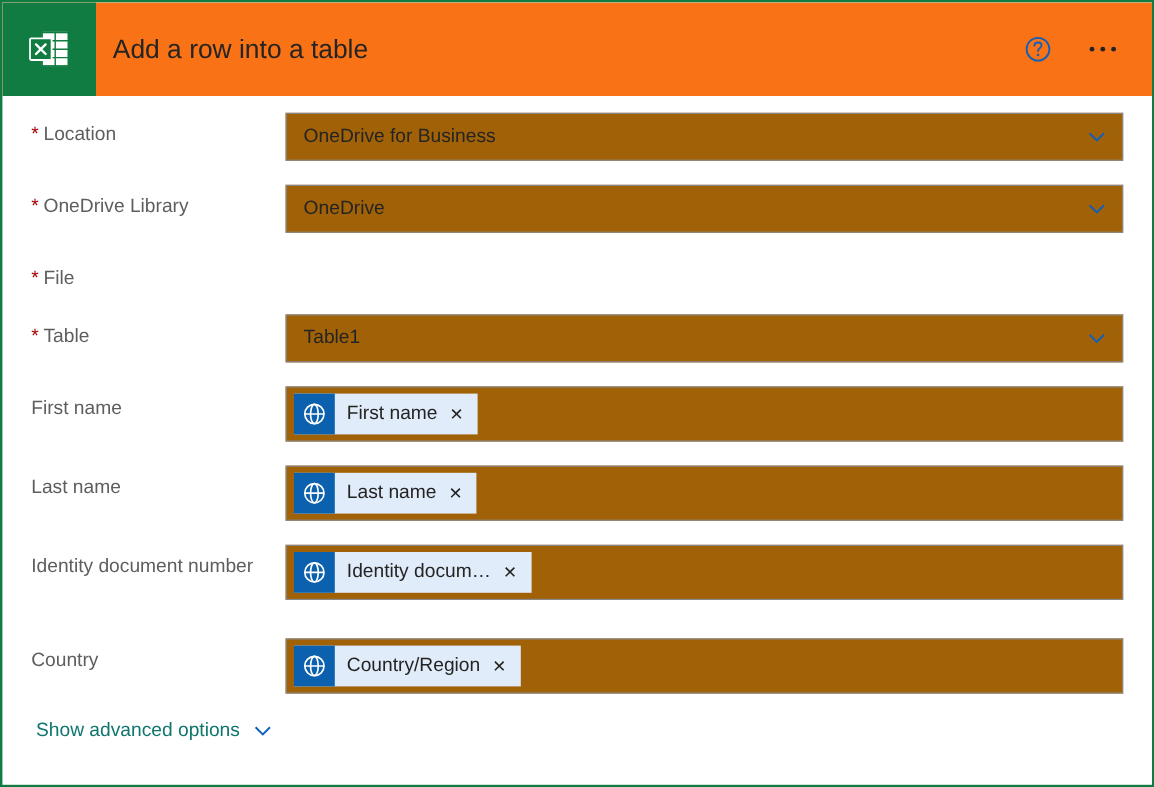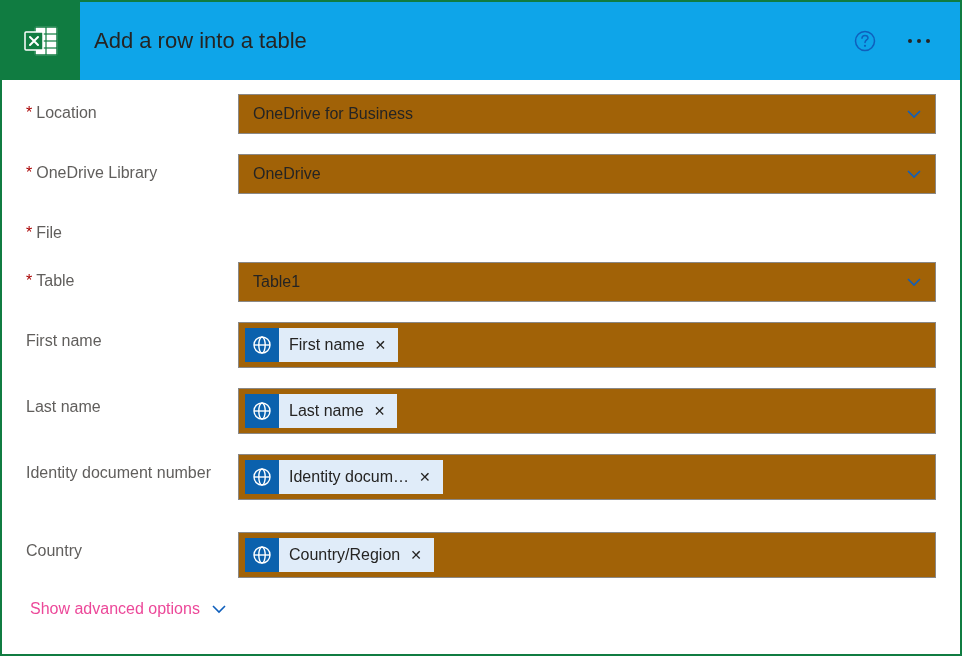--- a/index.html
+++ b/index.html
@@ -16,21 +16,21 @@
   }
   .card {
     border: 2px solid #107c41;
     width: 962px;
     height: 656px;
     display: flex;
     flex-direction: column;
     overflow: hidden;
   }
   .header {
-    background: #0ea5e9;
+    background: #f97316;
     display: flex;
     align-items: center;
     height: 78px;
   }
   .header-icon-box {
     width: 78px;
     height: 78px;
     background: #107c41;
     display: flex;
     align-items: center;
@@ -146,21 +146,21 @@
     font-size: 14px;
     color: #252423;
     cursor: pointer;
     padding: 2px;
     font-family: Arial, sans-serif;
   }
   .advanced-row {
     display: flex;
     align-items: flex-start;
     gap: 10px;
-    color: #ec4899;
+    color: #0f766e;
     font-size: 16px;
     cursor: pointer;
     margin-top: 22px;
     margin-left: 4px;
   }
 </style>
 </head>
 <body>
 
 <div class="card">

